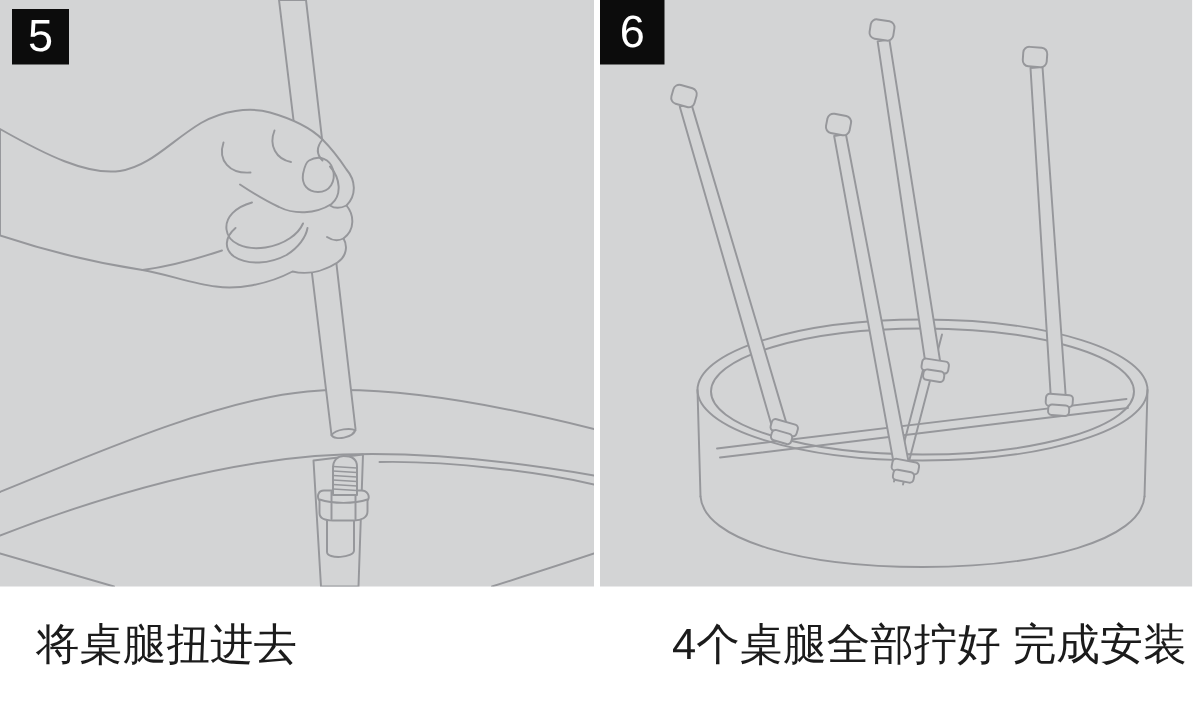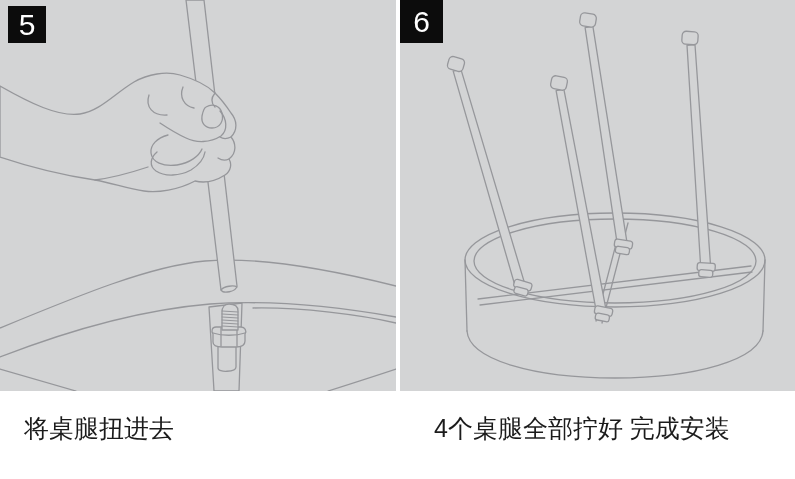--- a/index.html
+++ b/index.html
@@ -11,25 +11,25 @@
   .panel.left{left:0;width:396px;}
   .panel.right{left:400px;width:395px;}
   .badge{
     position:absolute;background:#0c0c0c;color:#ffffff;
     display:flex;align-items:center;justify-content:center;
     font-size:30px;line-height:1;font-weight:400;
   }
   .badge.b5{left:8px;top:6px;width:38px;height:37px;}
   .badge.b6{left:0;top:0;width:43px;height:43px;}
   .caption{
-    position:absolute;top:413px;font-size:25px;line-height:1.2;color:#1b1b1b;
+    position:absolute;top:413px;font-size:29px;line-height:1.2;color:#1b1b1b;
     letter-spacing:0px;white-space:nowrap;
   }
   .caption.c5{left:24px;}
-  .caption.c6{left:434px;}
+  .caption.c6{left:448px;}
   svg.illu{position:absolute;left:0;top:0;}
   svg.illu path, svg.illu line, svg.illu ellipse, svg.illu rect{
     vector-effect:non-scaling-stroke;
   }
 </style>
 </head>
 <body>
 
 <div class="stage">
 

